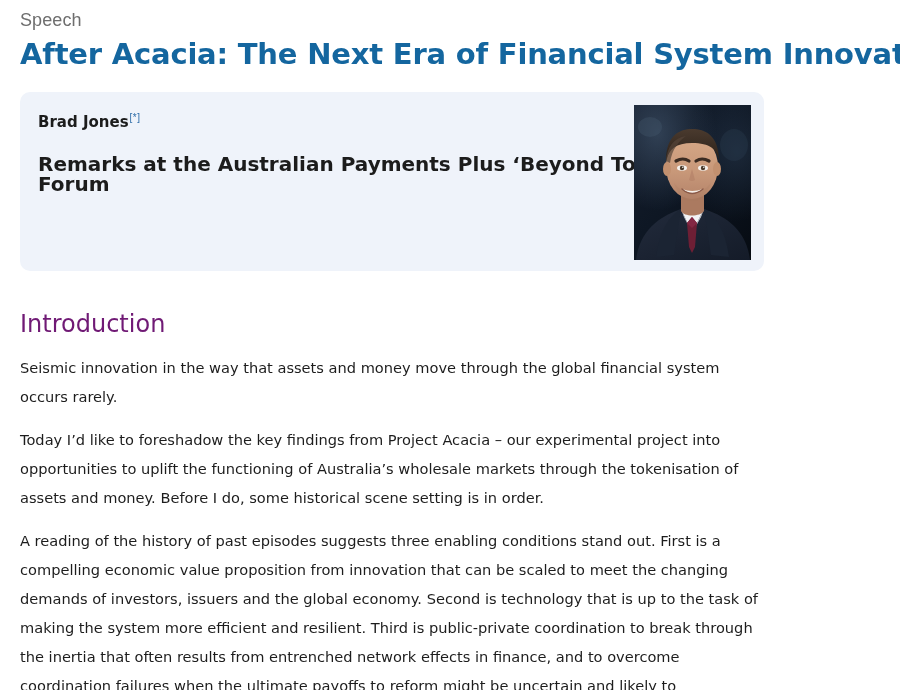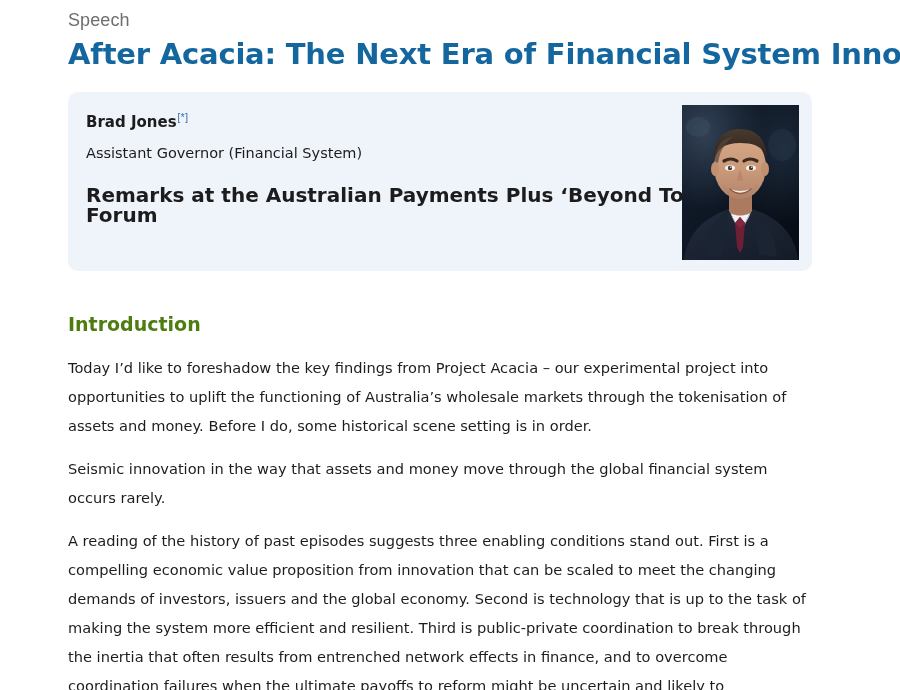--- a/index.html
+++ b/index.html
@@ -15,21 +15,20 @@
     color: #222222;
     overflow: hidden;
   }
 
   .page {
     position: relative;
     width: 784px;
     height: 690px;
     box-sizing: border-box;
     padding: 0 20px;
-    margin-left: 48px;
   }
 
   
   .kicker {
     font-family: "Liberation Sans", sans-serif;
     font-size: 18px;
     line-height: 22px;
     color: #6e6e6e;
     padding-top: 9px;
     letter-spacing: 0.1px;
@@ -112,23 +111,23 @@
   }
   .portrait svg { display: block; width: 117px; height: 155px; }
 
   
   .content {
     padding-top: 40px;
   }
 
   .section-heading {
     font-family: "DejaVu Sans", sans-serif;
-    font-size: 19px;
-    font-weight: bold;
-    color: #4d7c0f;
+    font-size: 24px;
+    font-weight: normal;
+    color: #701a75;
     margin: 0 0 16px 0;
     line-height: 26px;
   }
 
   .para {
     font-family: "DejaVu Sans", sans-serif;
     font-size: 14.6px;
     line-height: 29px;
     color: #1d1d1d;
     margin: 0 0 14px 0;
@@ -145,21 +144,20 @@
   <div class="kicker">Speech</div>
 
   <h1 class="page-title">After Acacia: The Next Era of Financial System Innovation?</h1>
 
   <div class="info-box">
 
     <div>
       <span class="author-name">Brad Jones</span><a href="#" class="footnote-ref">[*]</a>
     </div>
 
-    <div class="author-role">Assistant Governor (Financial System)</div>
 
     <div class="event-title">Remarks at the Australian Payments Plus ‘Beyond Tomorrow’ Forum</div>
 
 
     <div class="portrait">
       <svg viewBox="0 0 117 155" preserveAspectRatio="xMidYMid slice" aria-hidden="true">
         <defs>
           <linearGradient id="bgGrad" x1="0" y1="0" x2="1" y2="1">
             <stop offset="0%" stop-color="#141d2c"></stop>
             <stop offset="45%" stop-color="#0e1724"></stop>
@@ -235,18 +233,18 @@
 
         <path d="M40 78 Q58 100, 77 78 Q70 96, 58 96 Q46 96, 40 78 Z" fill="#a87a60" opacity="0.22"></path>
       </svg>
     </div>
 
   </div>
 
   <div class="content">
     <h2 class="section-heading">Introduction</h2>
 
+    <p class="para">Seismic innovation in the way that assets and money move through the global financial system occurs rarely.</p>
     <p class="para">Today I’d like to foreshadow the key findings from Project Acacia – our experimental project into opportunities to uplift the functioning of Australia’s wholesale markets through the tokenisation of assets and money. Before I do, some historical scene setting is in order.</p>
-    <p class="para">Seismic innovation in the way that assets and money move through the global financial system occurs rarely.</p>
     <p class="para">A reading of the history of past episodes suggests three enabling conditions stand out. First is a compelling economic value proposition from innovation that can be scaled to meet the changing demands of investors, issuers and the global economy. Second is technology that is up to the task of making the system more efficient and resilient. Third is public-private coordination to break through the inertia that often results from entrenched network effects in finance, and to overcome coordination failures when the ultimate payoffs to reform might be uncertain and likely to accumulate only over the longer term.</p>
   </div>
 
 </div>
 
 </body></html>

